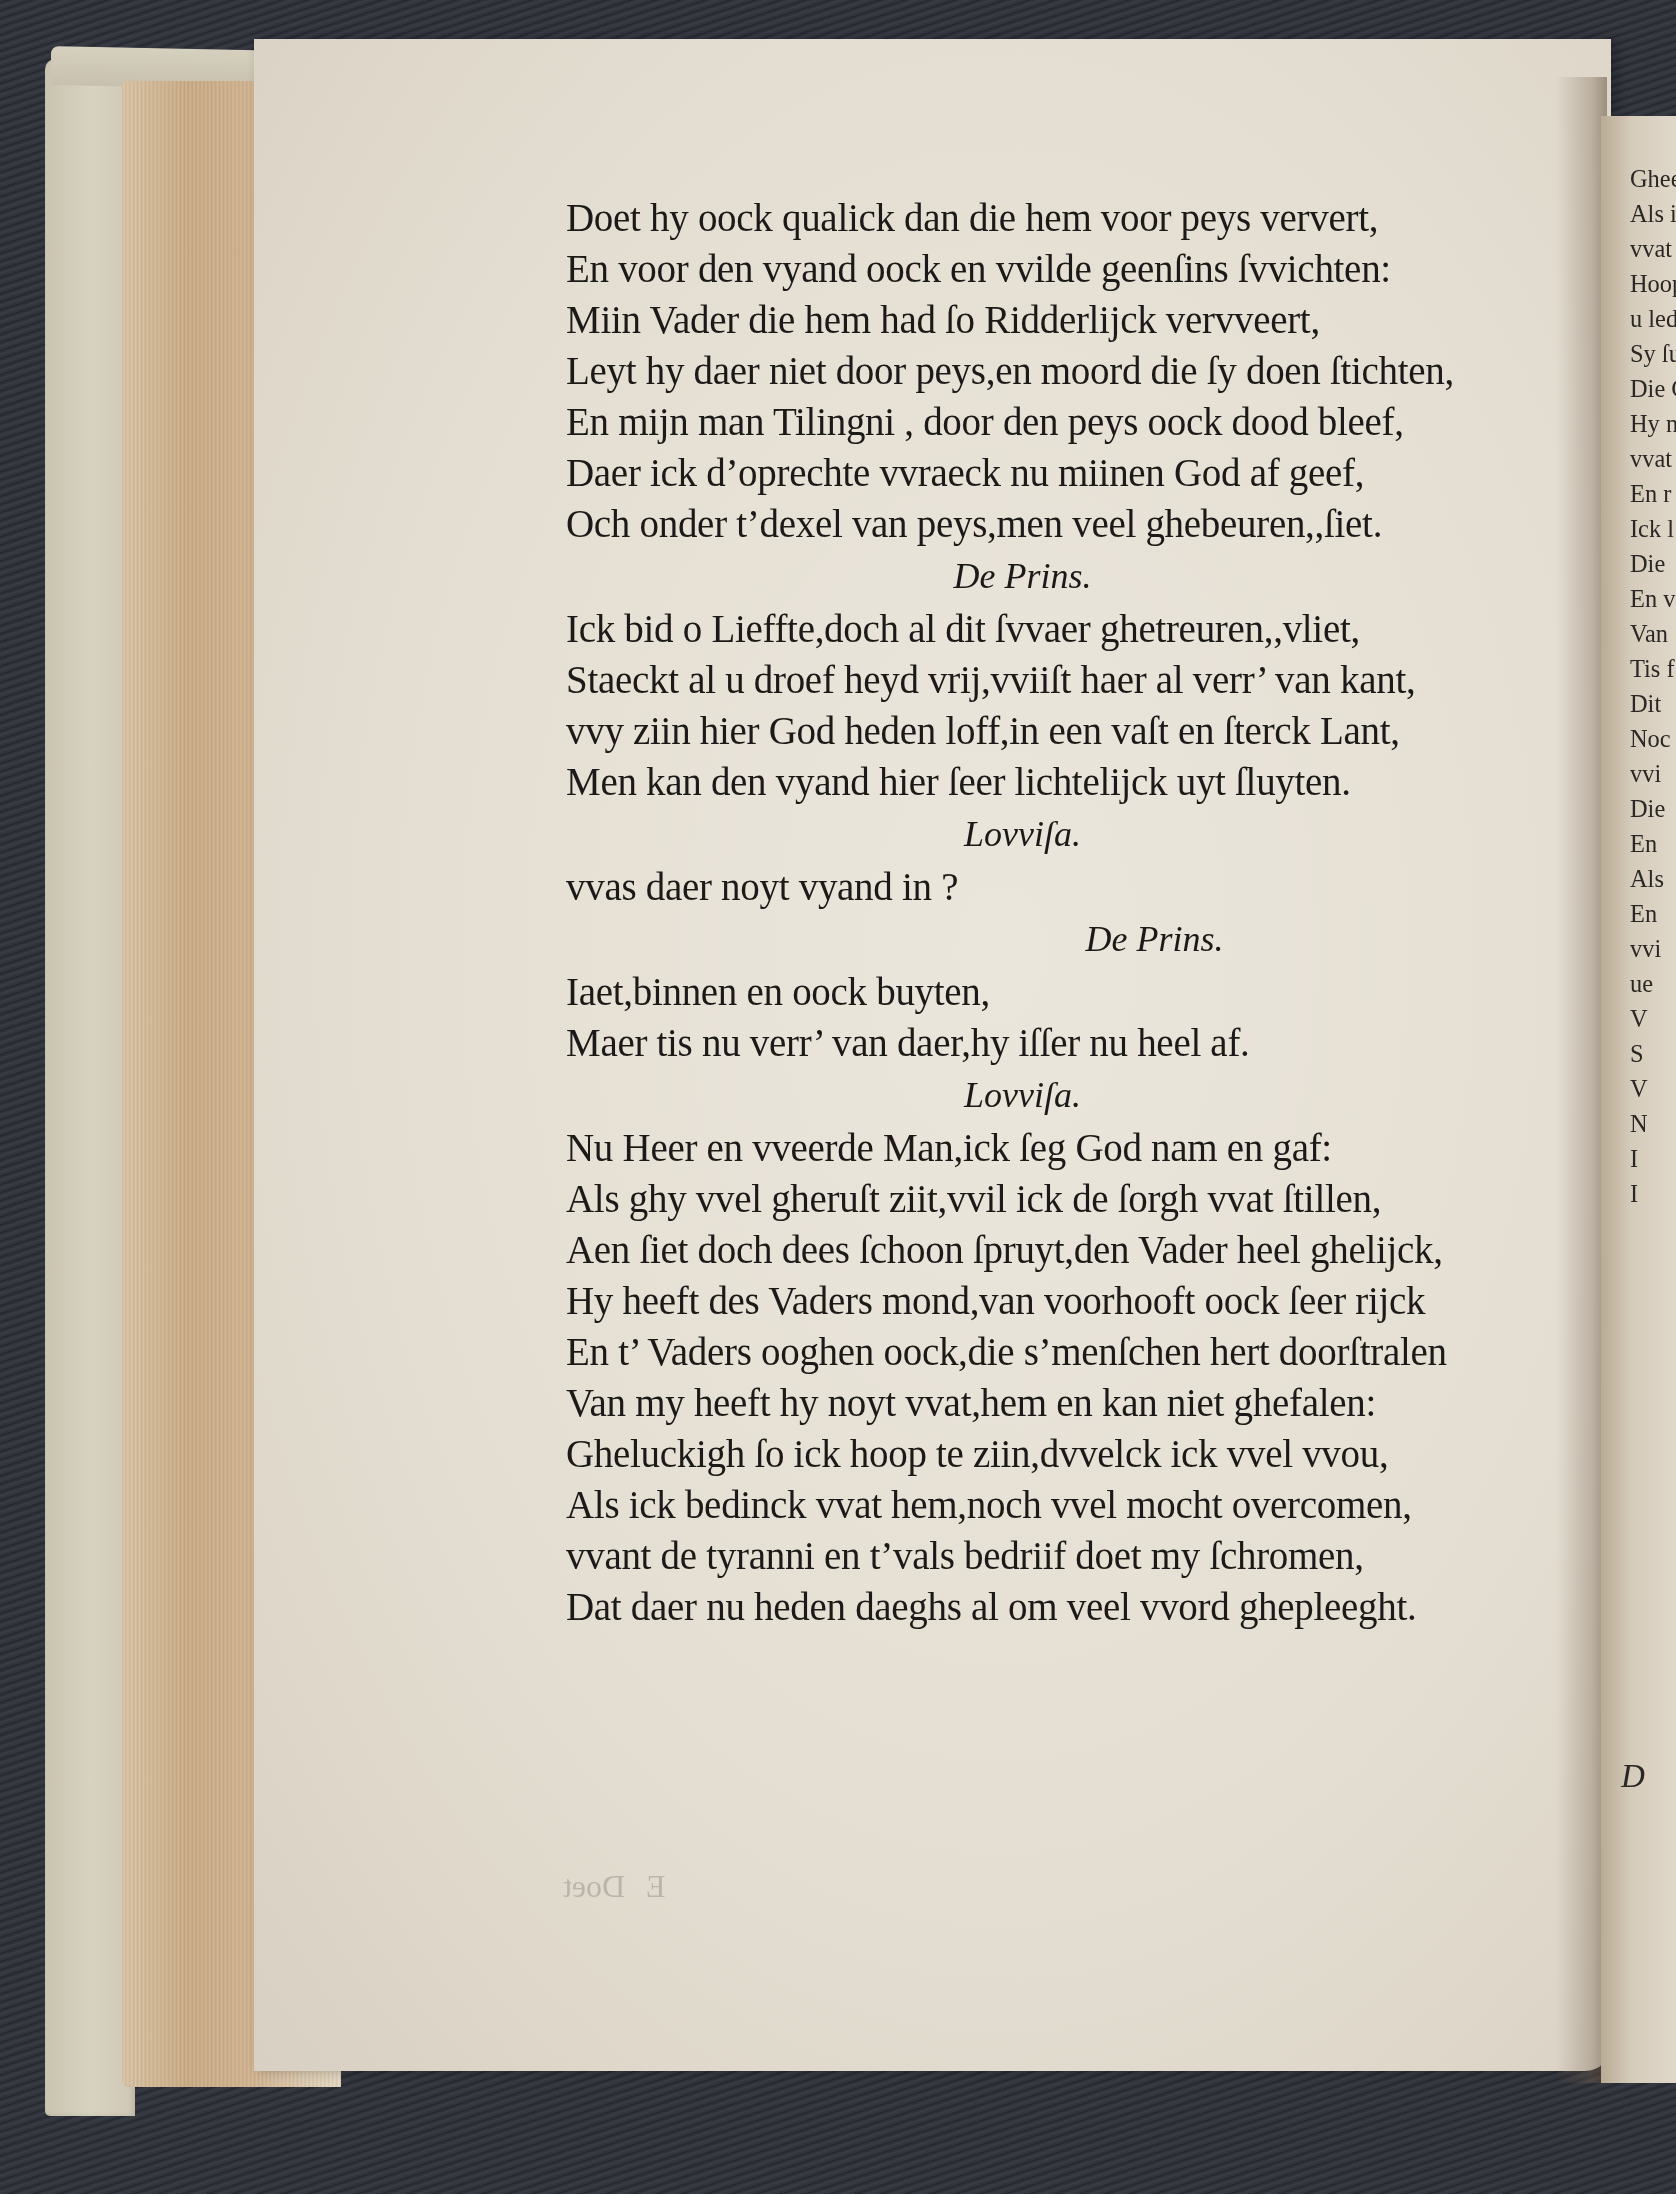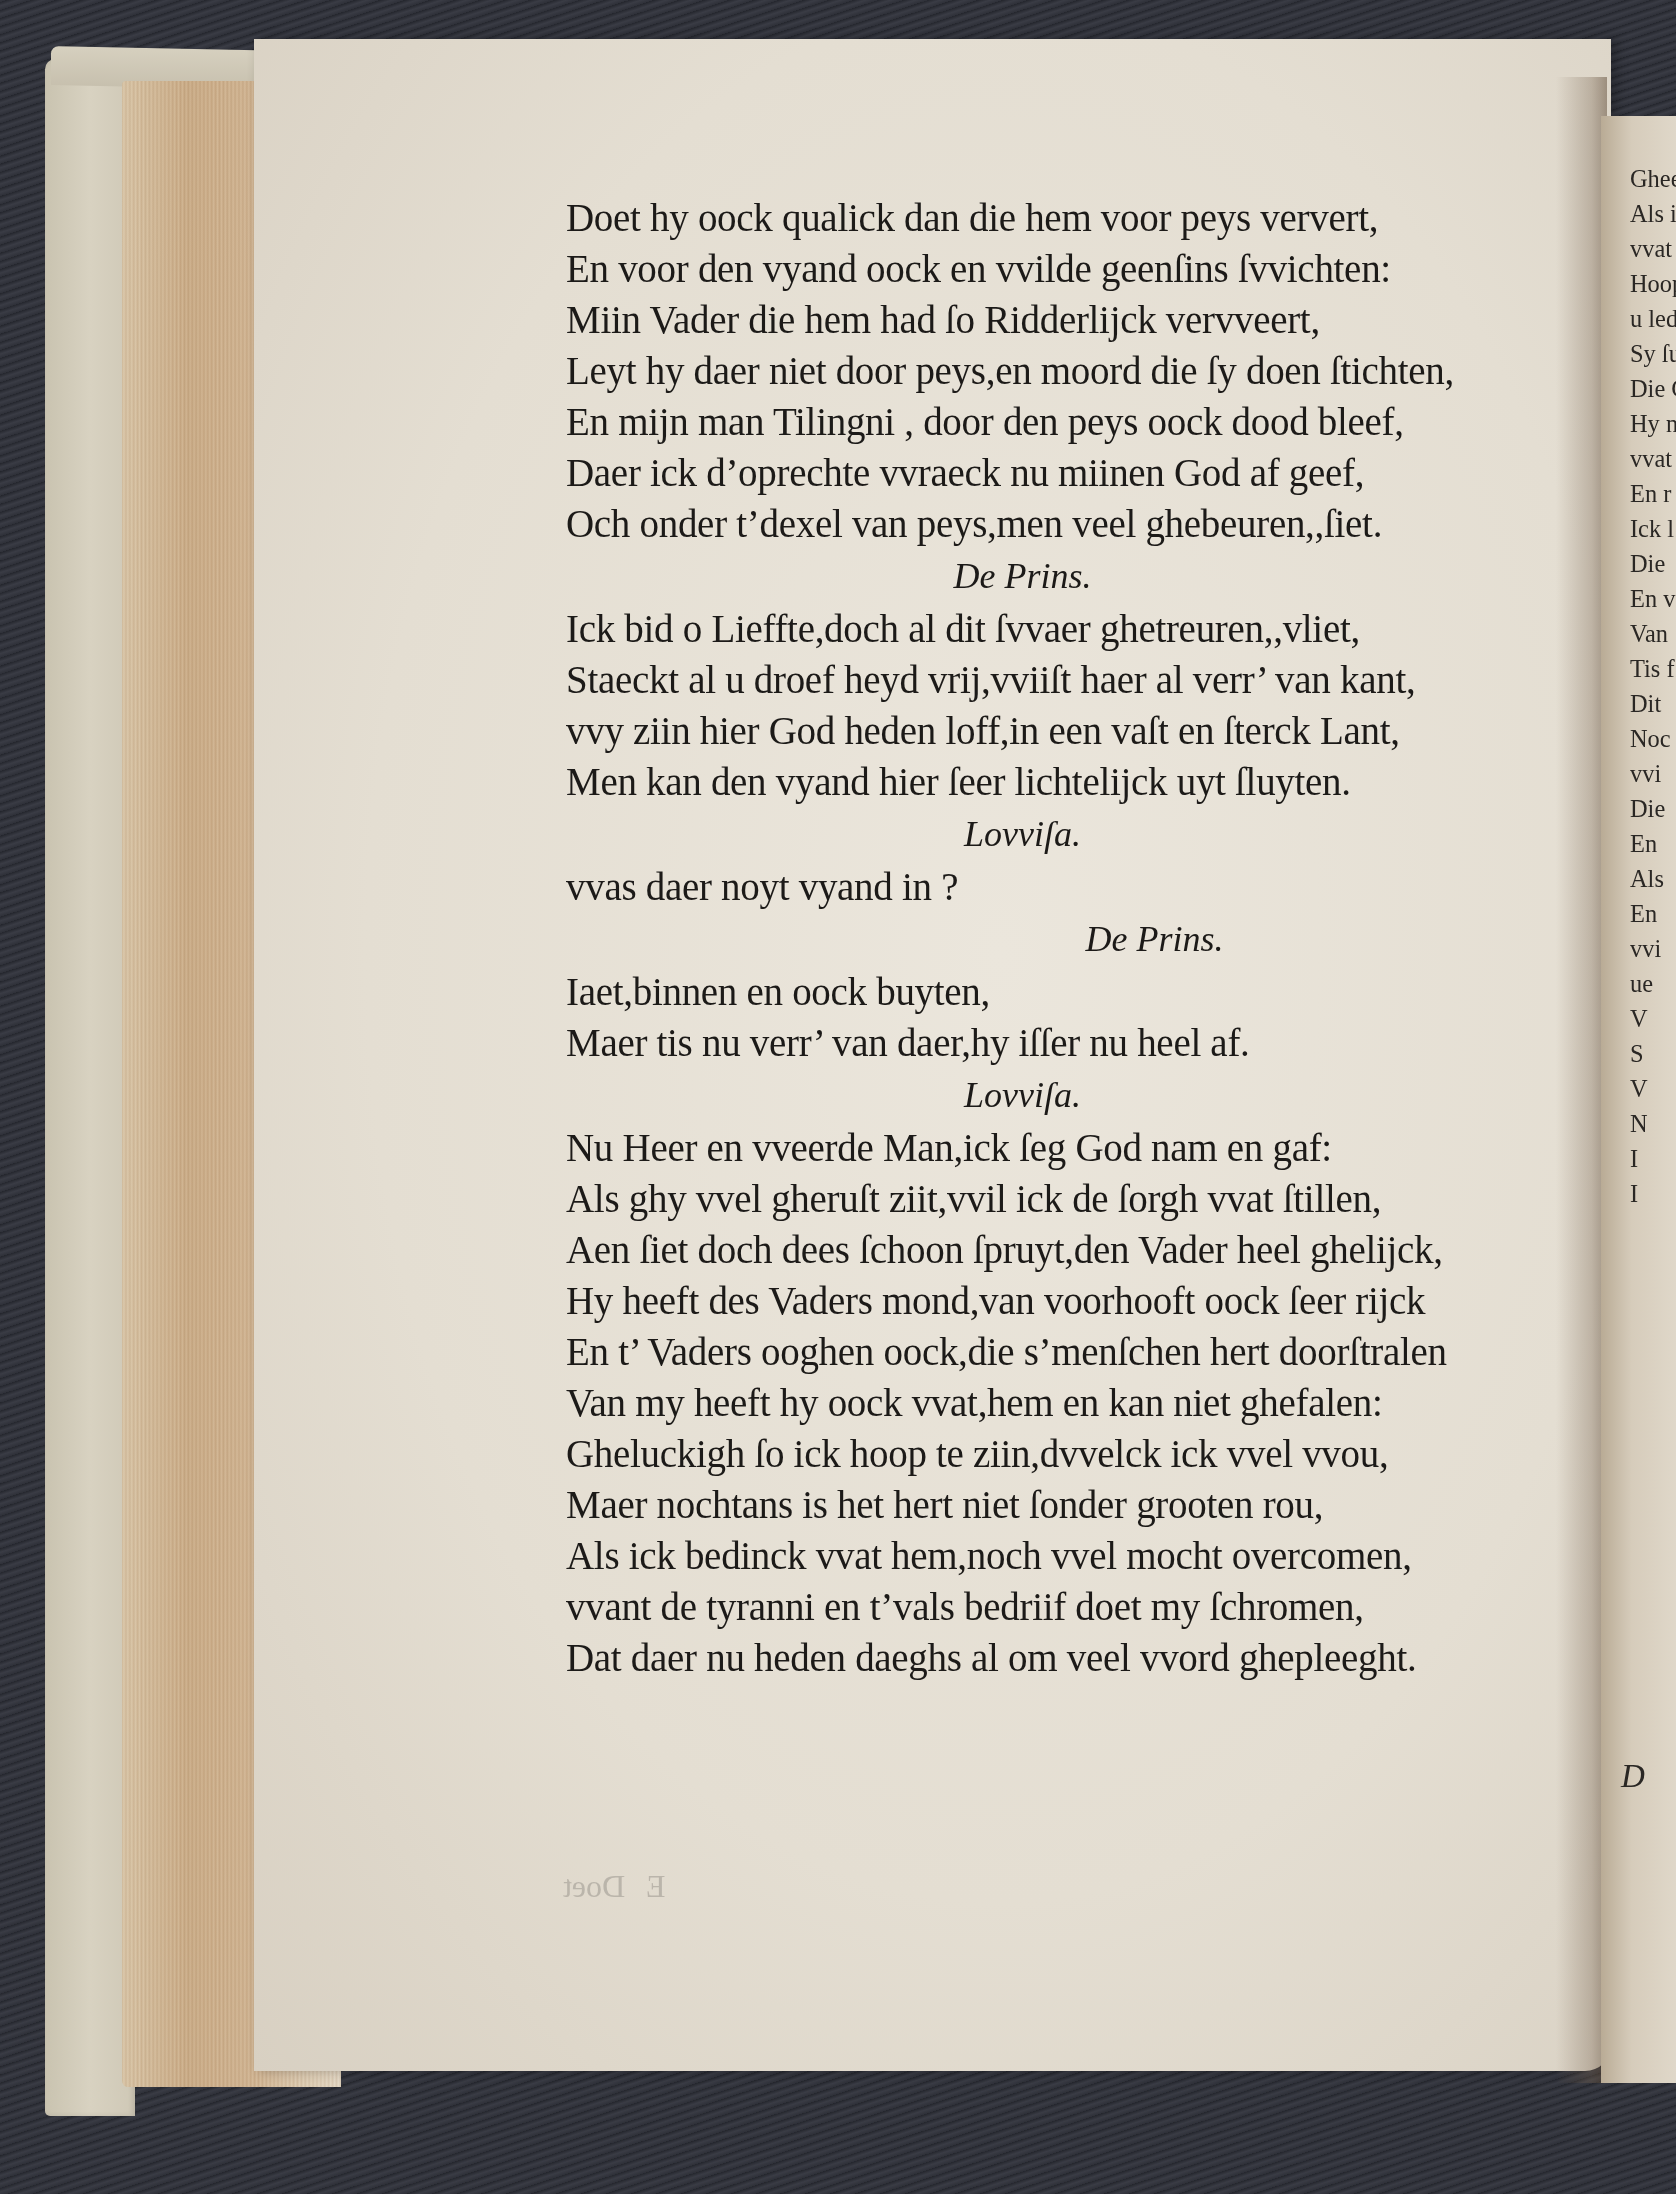--- a/index.html
+++ b/index.html
@@ -139,23 +139,22 @@
     <div class="line">vvas daer noyt vyand in ?</div>
     <div class="speaker sp2">De Prins.</div>
     <div class="line">Iaet,binnen en oock buyten,</div>
     <div class="line">Maer tis nu verr’ van daer,hy iſſer nu heel af.</div>
     <div class="speaker">Lovviſa.</div>
     <div class="line">Nu Heer en vveerde Man,ick ſeg God nam en gaf:</div>
     <div class="line">Als ghy vvel gheruſt ziit,vvil ick de ſorgh vvat ſtillen,</div>
     <div class="line">Aen ſiet doch dees ſchoon ſpruyt,den Vader heel ghelijck,</div>
     <div class="line">Hy heeft des Vaders mond,van voorhooft oock ſeer rijck</div>
     <div class="line">En t’ Vaders ooghen oock,die s’menſchen hert doorſtralen</div>
-    <div class="line">Van my heeft hy oock vvat,hem en kan niet ghefalen:</div>
+    <div class="line">Van my heeft hy noyt vvat,hem en kan niet ghefalen:</div>
     <div class="line">Gheluckigh ſo ick hoop te ziin,dvvelck ick vvel vvou,</div>
-    <div class="line">Maer nochtans is het hert niet ſonder grooten rou,</div>
     <div class="line">Als ick bedinck vvat hem,noch vvel mocht overcomen,</div>
     <div class="line">vvant de tyranni en t’vals bedriif doet my ſchromen,</div>
     <div class="line">Dat daer nu heden daeghs al om veel vvord ghepleeght.</div>
   </div>
 
 <div class="catchword">Doet</div>
 <div class="bleed-sig">E</div>
 
 
 </body></html>

